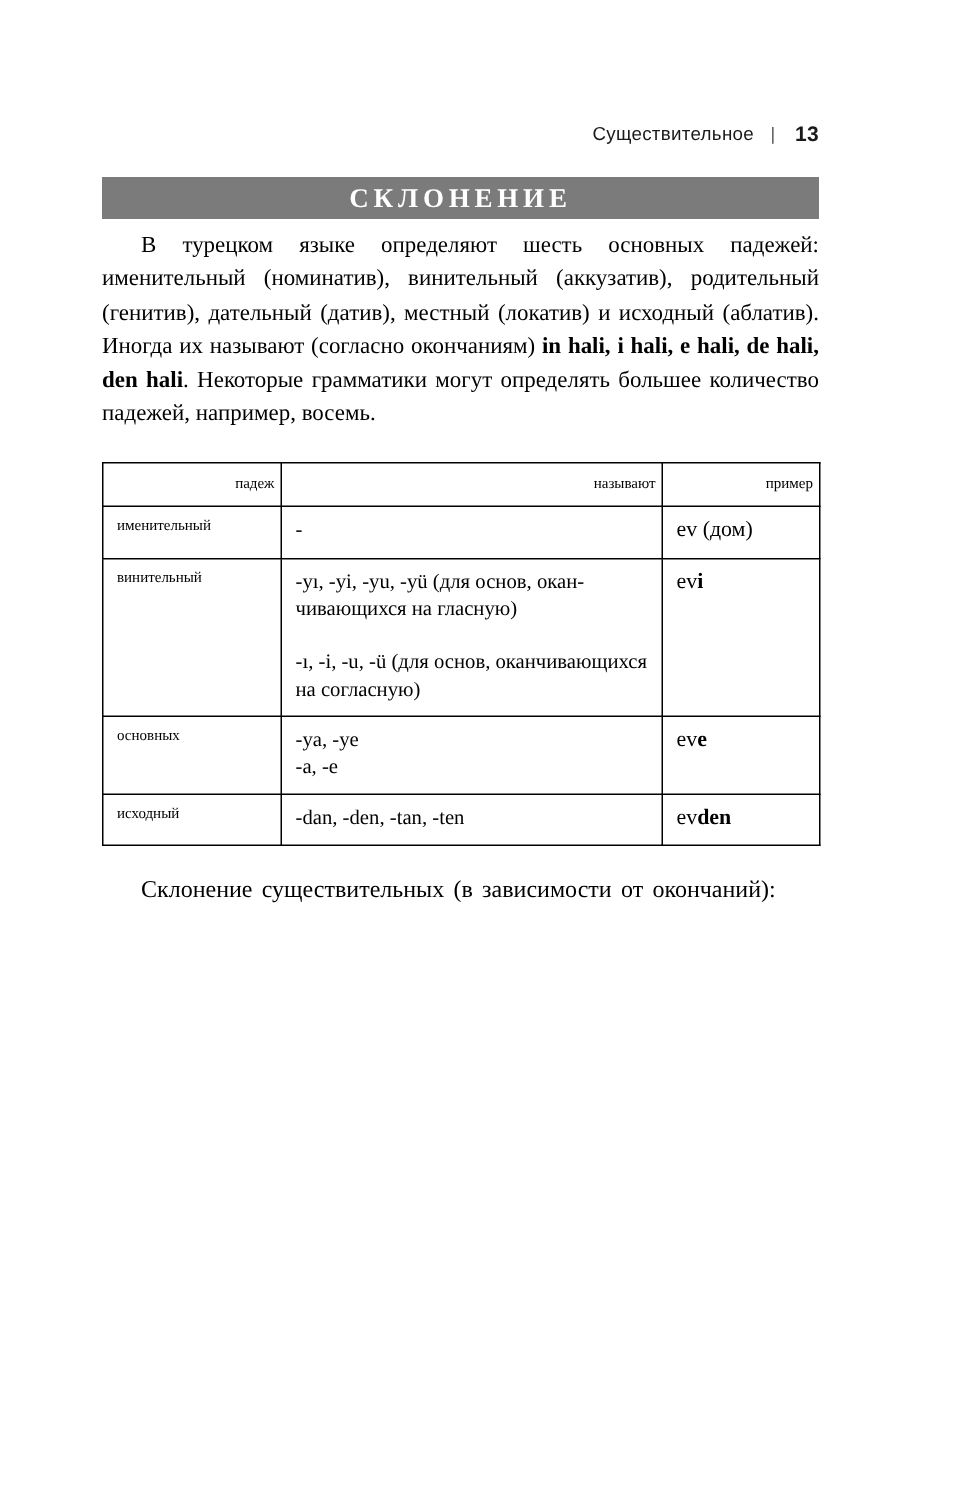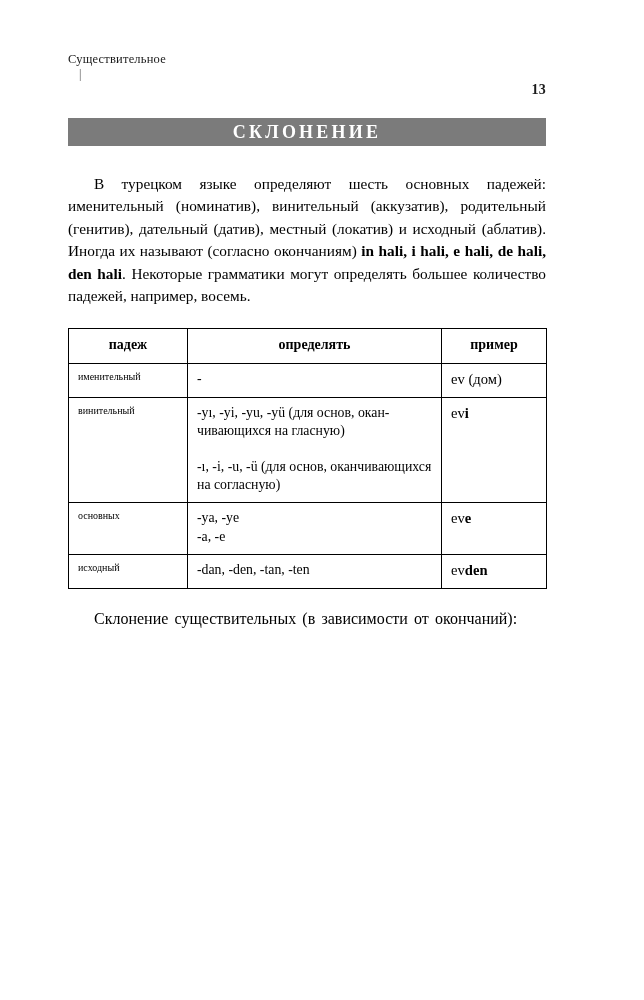--- a/index.html
+++ b/index.html
@@ -24,27 +24,27 @@
   }
   .content {
     position: absolute;
     left: 68px;
     top: 80px;
     width: 478px;
   }
   
   .running-head {
     display: flex;
+    align-items: center;
     justify-content: flex-end;
-    font-family: Liberation Serif, serif;
+    font-family: Liberation Sans, sans-serif;
     font-size: 12.5px;
     letter-spacing: 0.2px;
     color: #1a1a1a;
     height: 18px;
-    flex-direction: column;
   }
   .running-head .rh-title {
     color: #1a1a1a;
   }
   .running-head .rh-sep {
     margin: 0 9px 0 11px;
     color: #555;
     font-size: 12px;
   }
   .running-head .rh-page {
@@ -62,21 +62,21 @@
     display: flex;
     align-items: center;
     justify-content: center;
     font-family: "Liberation Serif", serif;
     font-size: 18px;
     font-weight: 700;
     letter-spacing: 3.2px;
   }
   
   p.body {
-    margin: 27px 0 0 0;
+    margin: 7px 0 0 0;
     font-size: 15.3px;
     line-height: 1.47;
     text-align: justify;
     text-indent: 26px;
     hyphens: manual;
   }
   p.body b { font-weight: 700; }
   
   table.decl {
     margin-top: 20px;
@@ -85,23 +85,23 @@
     table-layout: fixed;
     font-size: 14px;
   }
   table.decl th, table.decl td {
     border: 1px solid #000000;
     vertical-align: top;
     padding: 6px 9px 8px 9px;
     line-height: 1.33;
   }
   table.decl th {
-    text-align: center;
-    font-weight: 700;
-    font-size: 14px;
+    text-align: right;
+    font-weight: 400;
+    font-size: 10px;
     padding: 7px 4px 8px 4px;
     vertical-align: middle;
   }
   col.c1 { width: 119px; }
   col.c2 { width: 254px; }
   col.c3 { width: 105px; }
   td.case {
     font-size: 10px;
   }
   td.ending {
@@ -145,21 +145,21 @@
 
     <table class="decl">
       <colgroup>
         <col class="c1">
           <col class="c2">
           <col class="c3">
       </colgroup>
       <thead>
         <tr>
           <th>падеж</th>
-          <th>определять</th>
+          <th>называют</th>
           <th>пример</th>
         </tr>
       </thead>
       <tbody>
         <tr>
           <td class="case">именитель­ный</td>
           <td class="ending">
             <div>-</div>
           </td>
           <td class="example"><span>ev</span><b></b><span> (дом)</span></td>

